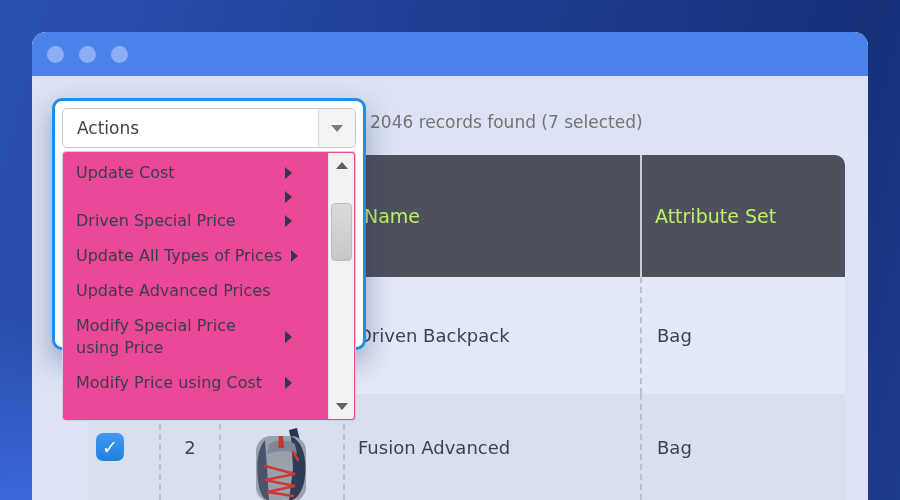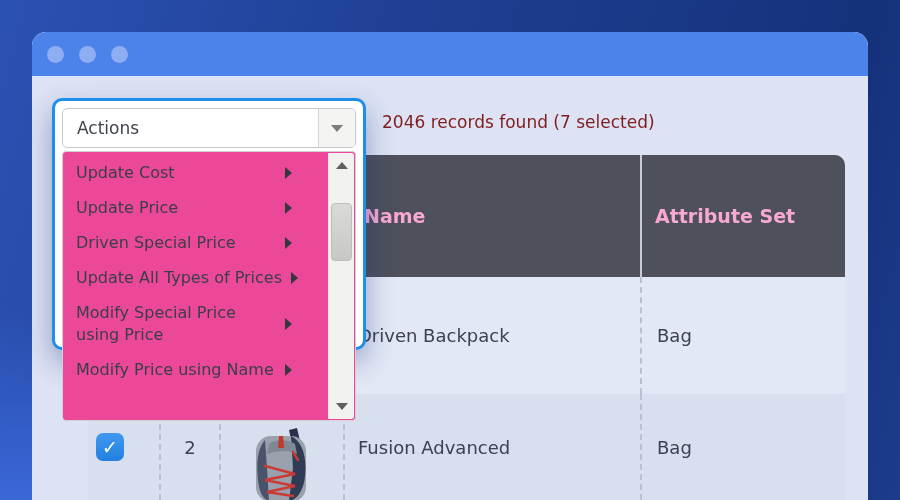--- a/index.html
+++ b/index.html
@@ -17,35 +17,35 @@
     position: absolute; left: 32px; top: 32px; width: 836px; height: 468px;
     border-radius: 14px 14px 0 0; background: #dde3f4; overflow: hidden;
   }
   .titlebar {
     height: 44px; background: #4c83ea; border-radius: 14px 14px 0 0;
     display: flex; align-items: center; padding-left: 15px; gap: 15px;
   }
   .dot { width: 17px; height: 17px; border-radius: 50%; background: #8fadf2; }
 
   .records {
-    position: absolute; left: 350px; top: 80px;
-    font-size: 17px; color: #7f1d1d; white-space: nowrap; text-align: center;
+    position: absolute; left: 338px; top: 80px;
+    font-size: 17px; color: #737373; white-space: nowrap; text-align: center;
   }
 
   
   .grid {
     position: absolute; left: 56px; top: 123px; width: 757px; bottom: 0;
     border-radius: 10px 10px 0 0; overflow: hidden;
   }
   .thead { position: relative; height: 122px; background: #4e505c; }
   .thead .divider {
     position: absolute; left: 552px; top: 0; bottom: 0; width: 2px; background: #c9cdd7;
   }
   .th { position: absolute; top: 0; bottom: 0; display: flex; align-items: center;
-        color: #f9a8d4; font-size: 19px; font-weight: 700; }
+        color: #bef264; font-size: 19px; font-weight: 400; }
   .th-name { left: 255px; width: 297px; padding-left: 21px; }
   .th-attr { left: 552px; width: 186px; padding-left: 15px; }
 
   .row { position: relative; }
   .row-0 { height: 117px; background: #e3e8f6; }
   .row-1 { height: 106px; background: #d8dfef; }
   .cell { position: absolute; top: 0; bottom: 0; display: flex; align-items: center;
           font-size: 18px; color: #3b4252; }
   .cell-check { left: 0; width: 71px; padding-left: 8px; }
   .cell-num   { left: 71px;  width: 60px;  justify-content: center; border-left: 2px dashed #b9c1d4; }
@@ -178,25 +178,26 @@
   <div class="panel">
     <div class="select">
       <span class="select-label">Actions</span>
       <span class="select-btn">
         <span class="caret-down"></span>
       </span>
     </div>
     <div class="menu">
       <div style="padding-right:27px;">
         <div class="menu-item"><span class="mi-label">Update Cost</span><span class="mi-arrow"></span></div>
-        <div class="menu-item"><span class="mi-label">Update Price</span><span class="mi-arrow"></span></div>
+        <div class="menu-item"><span class="mi-arrow"></span></div>
         <div class="menu-item"><span class="mi-label">Driven Special Price</span><span class="mi-arrow"></span></div>
         <div class="menu-item"><span class="mi-label">Update All Types of Prices</span><span class="mi-arrow" style="right:30px"></span></div>
+        <div class="menu-item"><span class="mi-label">Update Advanced Prices</span></div>
         <div class="menu-item"><span class="mi-label">Modify Special Price using Price</span><span class="mi-arrow"></span></div>
-        <div class="menu-item"><span class="mi-label">Modify Price using Name</span><span class="mi-arrow"></span></div>
+        <div class="menu-item"><span class="mi-label">Modify Price using Cost</span><span class="mi-arrow"></span></div>
       </div>
       <div class="scrollbar">
         <span class="sb-up"></span>
         <span class="sb-thumb"></span>
         <span class="sb-down"></span>
       </div>
     </div>
   </div>
 </div>
 

